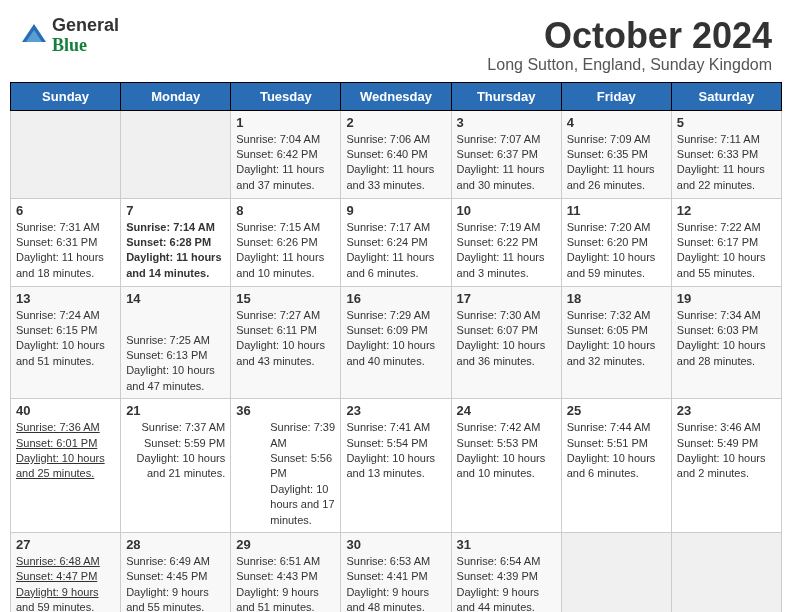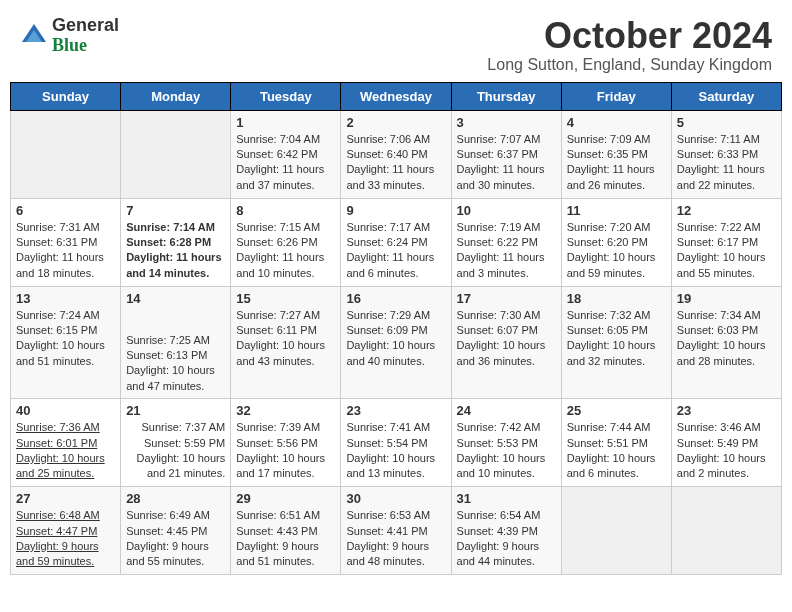--- a/index.html
+++ b/index.html
@@ -262,22 +262,22 @@
 Sunset: 6:01 PM
 Daylight: 10 hours and 25 minutes.</div>
           </td>
           <td>
             <span class="day-num">21</span>
             <div class="day-info" style="white-space: pre-line; text-align: right;">Sunrise: 7:37 AM
 Sunset: 5:59 PM
 Daylight: 10 hours and 21 minutes.</div>
           </td>
           <td>
-            <span class="day-num">32</span>
-            <div class="day-info" style="white-space: pre-line;">Sunrise: 7:39 AM
+            <span class="day-num">36</span>
+            <div class="day-info" style="white-space: pre-line; margin-left: 34px;">Sunrise: 7:39 AM
 Sunset: 5:56 PM
 Daylight: 10 hours and 17 minutes.</div>
           </td>
           <td>
             <span class="day-num">23</span>
             <div class="day-info" style="white-space: pre-line;">Sunrise: 7:41 AM
 Sunset: 5:54 PM
 Daylight: 10 hours and 13 minutes.</div>
           </td>
           <td>

